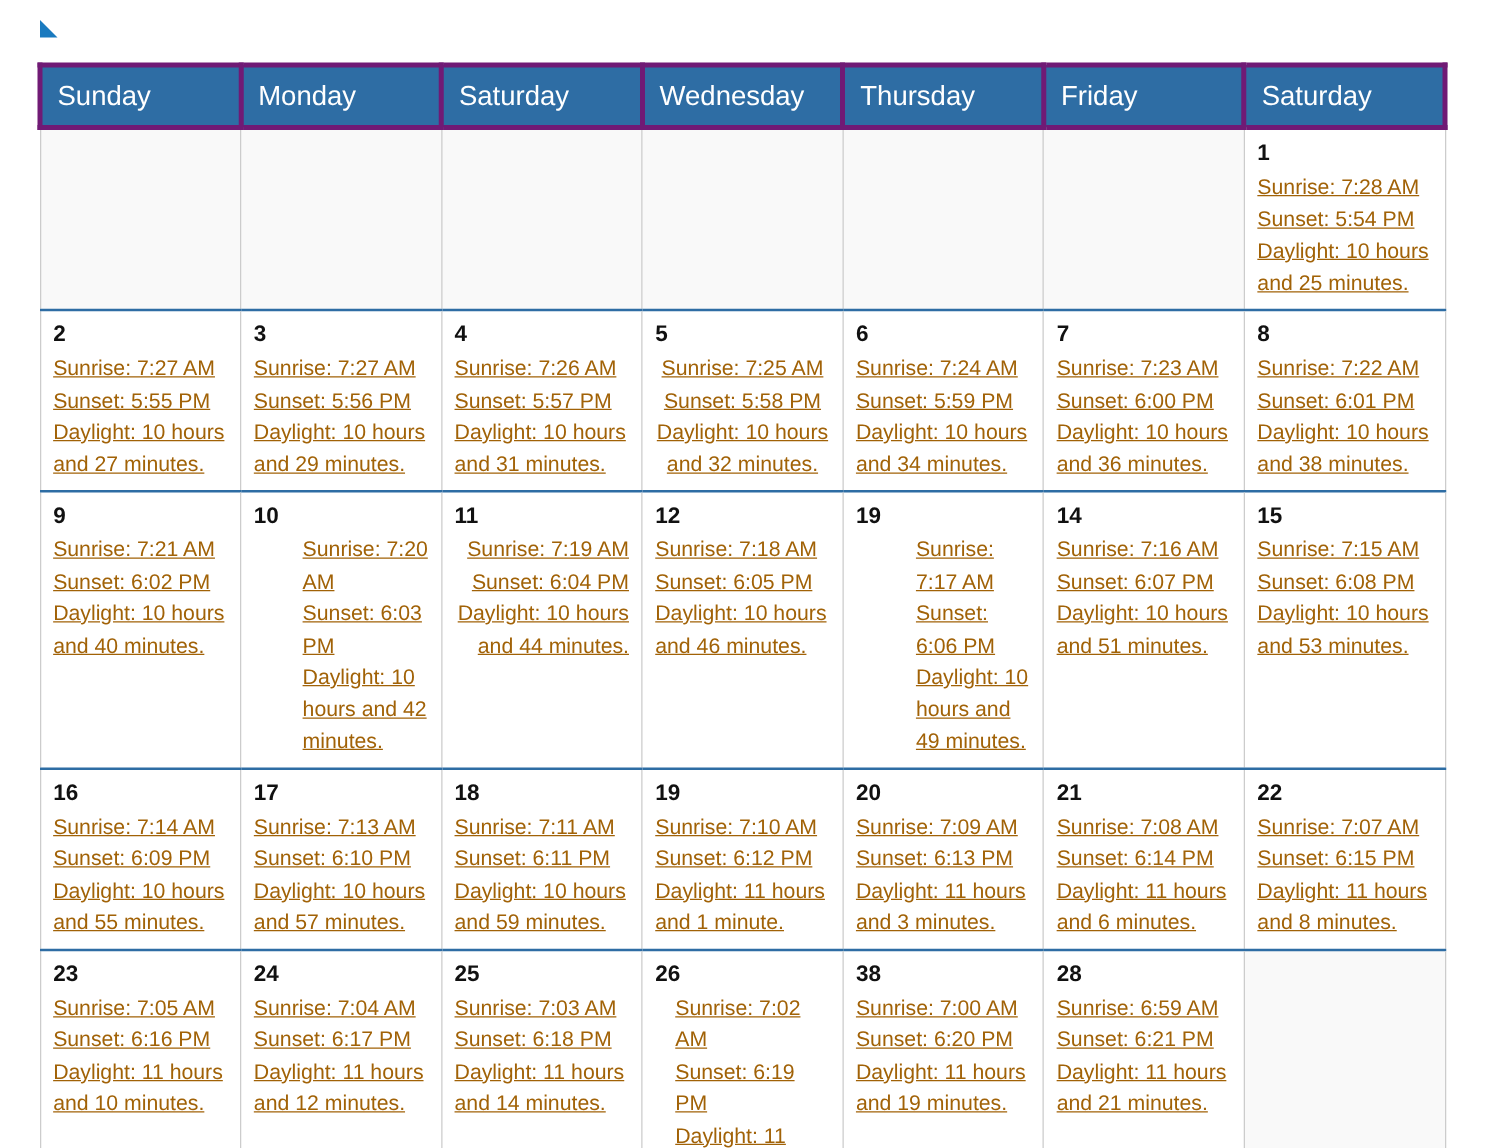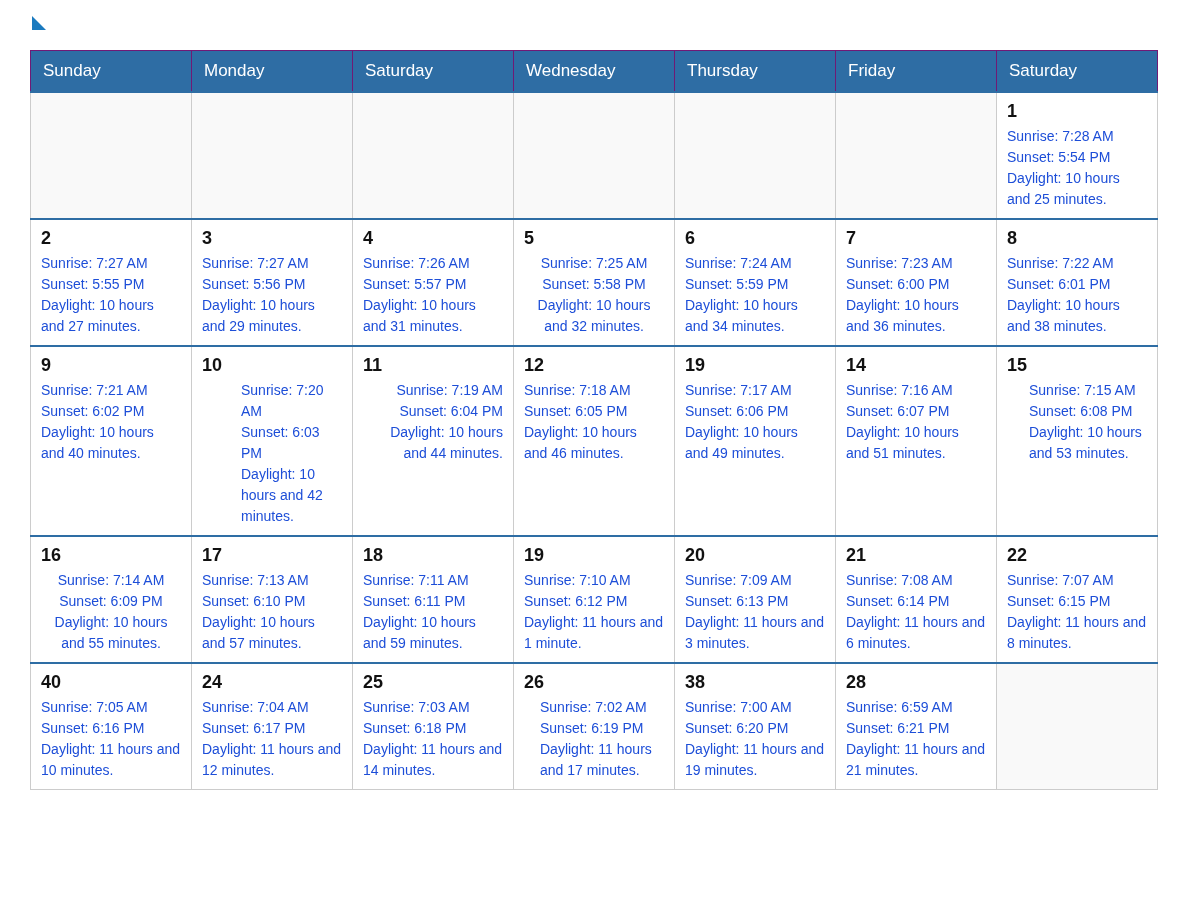--- a/index.html
+++ b/index.html
@@ -61,25 +61,25 @@
       color: #444;
       margin-top: 4px;
     }
     .calendar {
       width: 100%;
       border-collapse: collapse;
     }
     .calendar th {
       background-color: #2e6da4;
       color: #fff;
-      font-size: 17px;
+      font-size: 22px;
       font-weight: normal;
       padding: 10px 12px;
       text-align: left;
-      border: 1px solid #701a75;
+      border: 4px solid #701a75;
     }
     .calendar td {
       vertical-align: top;
       padding: 8px 10px;
       border: 1px solid #ccc;
       width: calc(100% / 7);
       min-height: 110px;
       font-size: 13px;
       color: #333;
       background: #fff;
@@ -88,23 +88,24 @@
       background: #f9f9f9;
     }
     .day-number {
       font-size: 18px;
       font-weight: bold;
       color: #111;
       display: block;
       margin-bottom: 4px;
     }
     .day-info {
-      font-size: 14px;
+      font-size: 17px;
       line-height: 1.5;
-      color: #1d4ed8;
+      color: #a16207;
+      text-decoration: underline;
     }
     .week-row td {
       border-top: 2px solid #2e6da4;
     }
   </style>
 </head>
 <body>
 
 <div class="header">
   <div class="logo-wrapper">
@@ -211,41 +212,41 @@
 Daylight: 10 hours and 44 minutes.</div>
         </td>
         <td>
           <span class="day-number">12</span>
           <div class="day-info" style="white-space: pre-line;">Sunrise: 7:18 AM
 Sunset: 6:05 PM
 Daylight: 10 hours and 46 minutes.</div>
         </td>
         <td>
           <span class="day-number">19</span>
-          <div class="day-info" style="white-space: pre-line;">Sunrise: 7:17 AM
+          <div class="day-info" style="white-space: pre-line; margin-left: 48px;">Sunrise: 7:17 AM
 Sunset: 6:06 PM
 Daylight: 10 hours and 49 minutes.</div>
         </td>
         <td>
           <span class="day-number">14</span>
           <div class="day-info" style="white-space: pre-line;">Sunrise: 7:16 AM
 Sunset: 6:07 PM
 Daylight: 10 hours and 51 minutes.</div>
         </td>
         <td>
           <span class="day-number">15</span>
-          <div class="day-info" style="white-space: pre-line; margin-left: 22px;">Sunrise: 7:15 AM
+          <div class="day-info" style="white-space: pre-line;">Sunrise: 7:15 AM
 Sunset: 6:08 PM
 Daylight: 10 hours and 53 minutes.</div>
         </td>
       </tr>
       <tr class="week-row">
         <td>
           <span class="day-number">16</span>
-          <div class="day-info" style="white-space: pre-line; text-align: center;">Sunrise: 7:14 AM
+          <div class="day-info" style="white-space: pre-line;">Sunrise: 7:14 AM
 Sunset: 6:09 PM
 Daylight: 10 hours and 55 minutes.</div>
         </td>
         <td>
           <span class="day-number">17</span>
           <div class="day-info" style="white-space: pre-line;">Sunrise: 7:13 AM
 Sunset: 6:10 PM
 Daylight: 10 hours and 57 minutes.</div>
         </td>
         <td>
@@ -274,21 +275,21 @@
         </td>
         <td>
           <span class="day-number">22</span>
           <div class="day-info" style="white-space: pre-line;">Sunrise: 7:07 AM
 Sunset: 6:15 PM
 Daylight: 11 hours and 8 minutes.</div>
         </td>
       </tr>
       <tr class="week-row">
         <td>
-          <span class="day-number">40</span>
+          <span class="day-number">23</span>
           <div class="day-info" style="white-space: pre-line;">Sunrise: 7:05 AM
 Sunset: 6:16 PM
 Daylight: 11 hours and 10 minutes.</div>
         </td>
         <td>
           <span class="day-number">24</span>
           <div class="day-info" style="white-space: pre-line;">Sunrise: 7:04 AM
 Sunset: 6:17 PM
 Daylight: 11 hours and 12 minutes.</div>
         </td>

